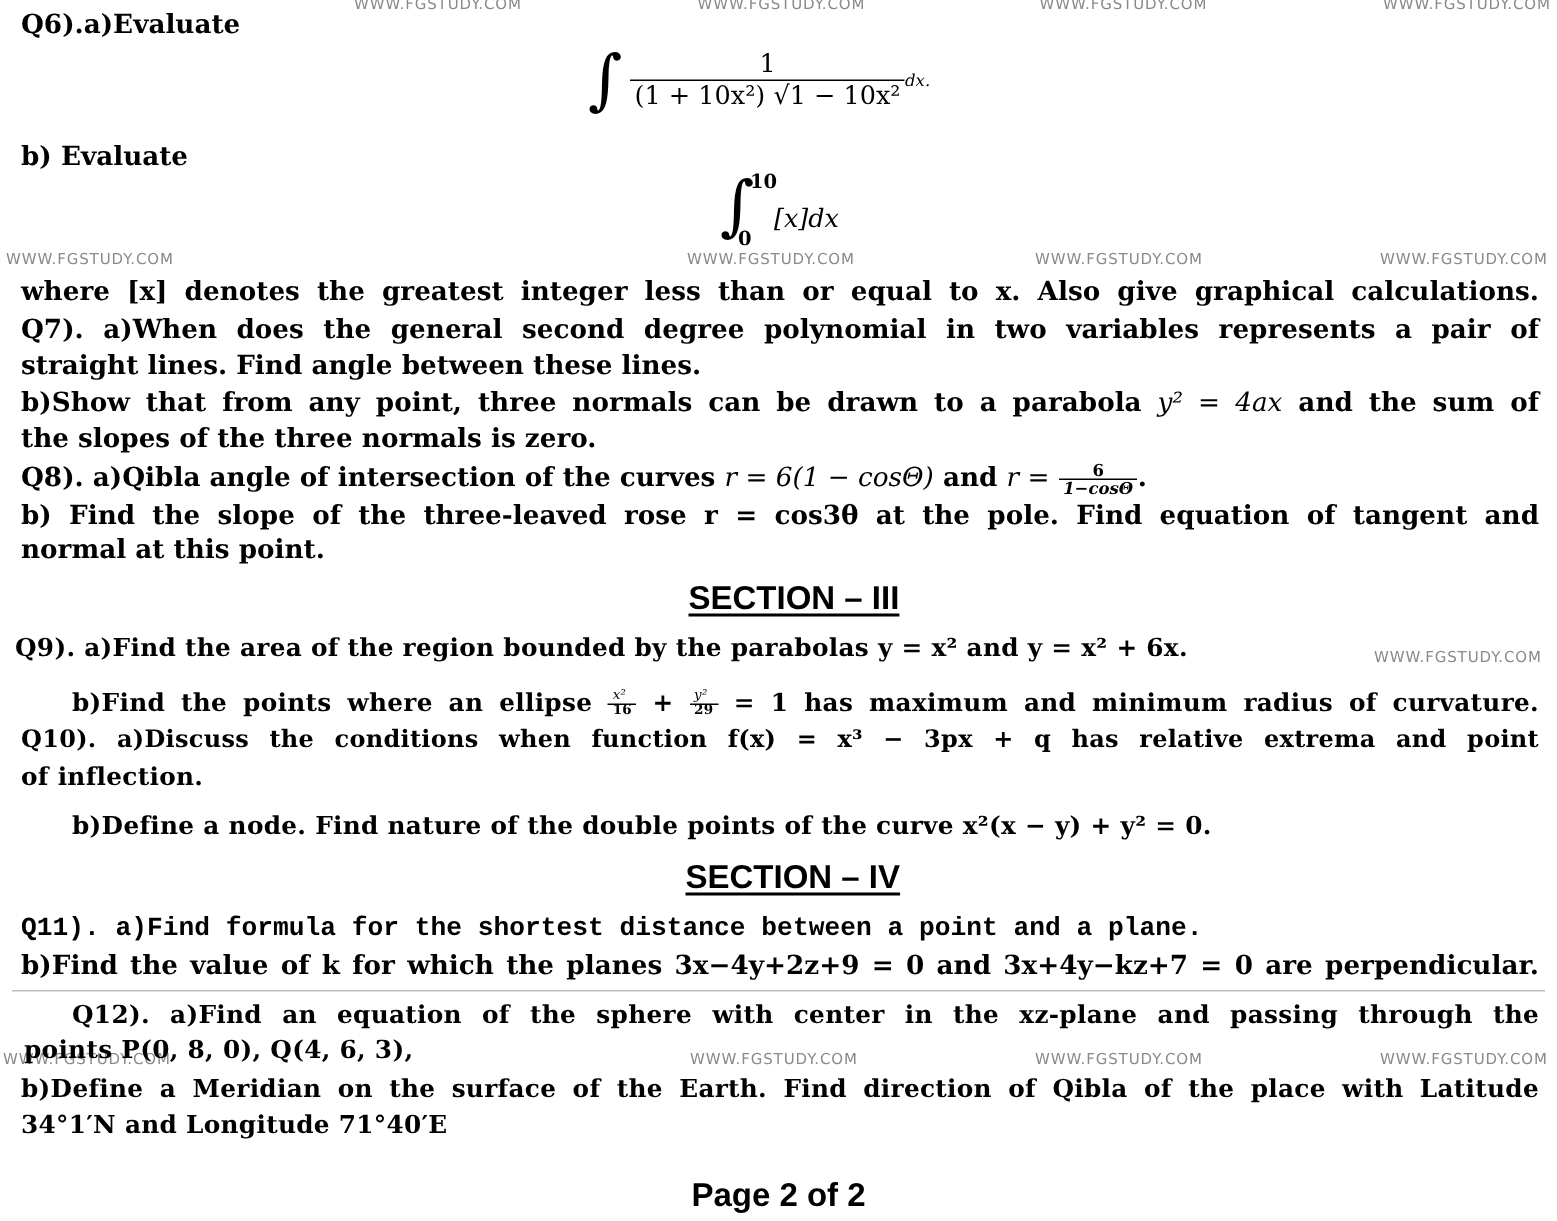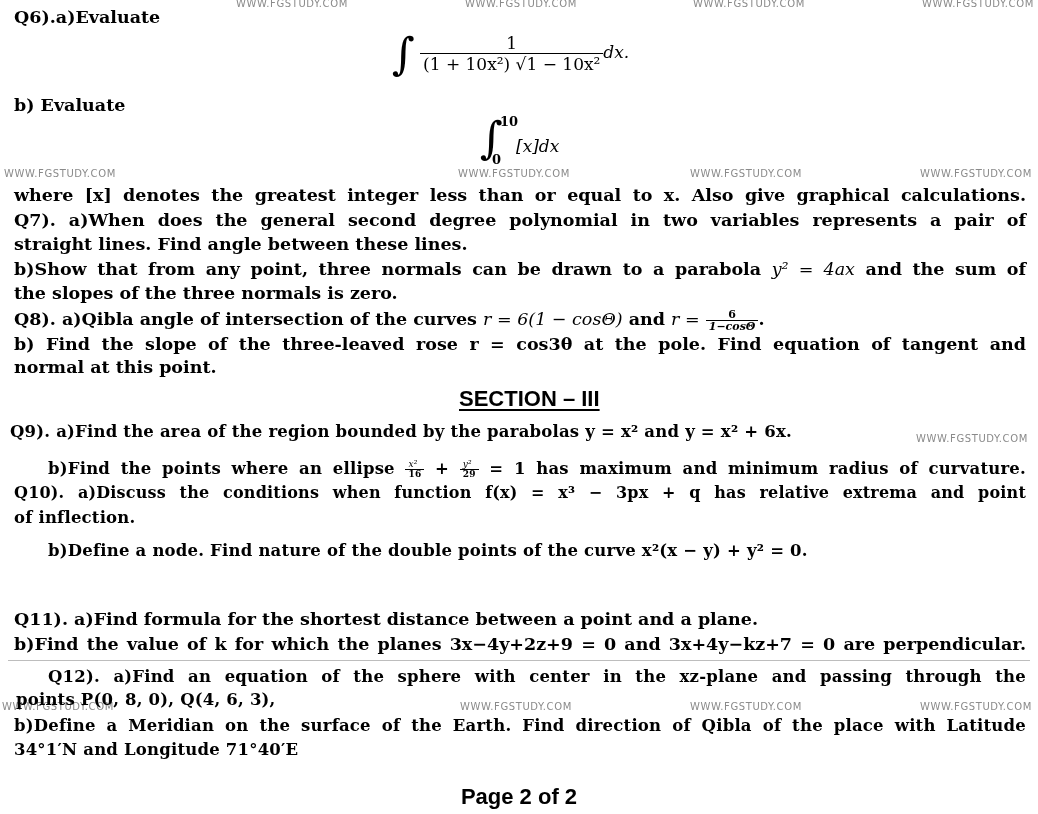--- a/index.html
+++ b/index.html
@@ -44,21 +44,21 @@
 
   <div class="line" style="top:6px;">Q6).a)Evaluate</div>
   <div class="eq" style="left:392px; top:28px;">
     <span class="int">∫</span>
     <span class="frac" style="font-size:17px;">
       <span class="num">1</span>
       <span class="den">
         <span>(1 + 10x²)</span>
         <span>√1 − 10x²</span>
       </span>
-    </span><span class="math" style="font-size:17px;">dx.</span>
+    </span><span class="math" style="font-size:11px;">dx.</span>
   </div>
 
   <div class="line" style="top:94px;">b) Evaluate</div>
   <div class="eq" style="left:480px; top:114px; height:56px; width:100px;">
     <span class="int" style="position:absolute; left:0; top:-2px;">∫</span>
     <span class="mrm" style="position:absolute; left:20px; top:0; font-size:13px; font-weight:bold;">10</span>
     <span class="mrm" style="position:absolute; left:12px; top:38px; font-size:13px; font-weight:bold;">0</span>
     <span class="math" style="position:absolute; left:36px; top:22px; font-size:17px;">[x]dx</span>
   </div>
   <div class="line just" style="top:184px;">where [x] denotes the greatest integer less than or equal to x. Also give graphical calculations.</div>
@@ -99,22 +99,23 @@
       <span class="num math">y²</span>
       <span class="den">29</span>
     </span>
     <span>= 1 has maximum and minimum radius of curvature.</span>
   </div>
 
   <div class="line degraded just" style="top:482px; font-size:16px;">Q10). a)Discuss the conditions when function f(x) = x³ − 3px + q has relative extrema and point</div>
   <div class="line degraded" style="top:507px; font-size:16.5px;">of inflection.</div>
   <div class="line degraded" style="top:540px; left:48px; font-size:16.5px;">b)Define a node. Find nature of the double points of the curve x²(x − y) + y² = 0.</div>
 
+  <div class="sec" style="left:457px; top:572px;">SECTION – IV</div>
 
-  <div class="line" style="top:608px;">Q11). a)Find formula for the shortest distance between a point and a plane.</div>
+  <div class="line" style="top:608px;font-family:Liberation Mono, monospace;">Q11). a)Find formula for the shortest distance between a point and a plane.</div>
   <div class="line just" style="top:633px;">b)Find the value of k for which the planes 3x−4y+2z+9 = 0 and 3x+4y−kz+7 = 0 are perpendicular.</div>
   <div class="rule" style="top:660px;"></div>
 
   <div class="line degraded just" style="top:666px; left:48px; font-size:16.5px;">Q12). a)Find an equation of the sphere with center in the xz-plane and passing through the</div>
   <div class="line degraded" style="top:689px; left:16px; font-size:16.5px;">points P(0, 8, 0), Q(4, 6, 3),</div>
   <div class="line degraded just" style="top:715px; left:14px; font-size:16.5px;">b)Define a Meridian on the surface of the Earth. Find direction of Qibla of the place with Latitude</div>
   <div class="line degraded" style="top:739px; left:14px; font-size:16.5px;">34°1′N and Longitude 71°40′E</div>
 
   <div class="footer">Page 2 of 2</div>
 </div>

